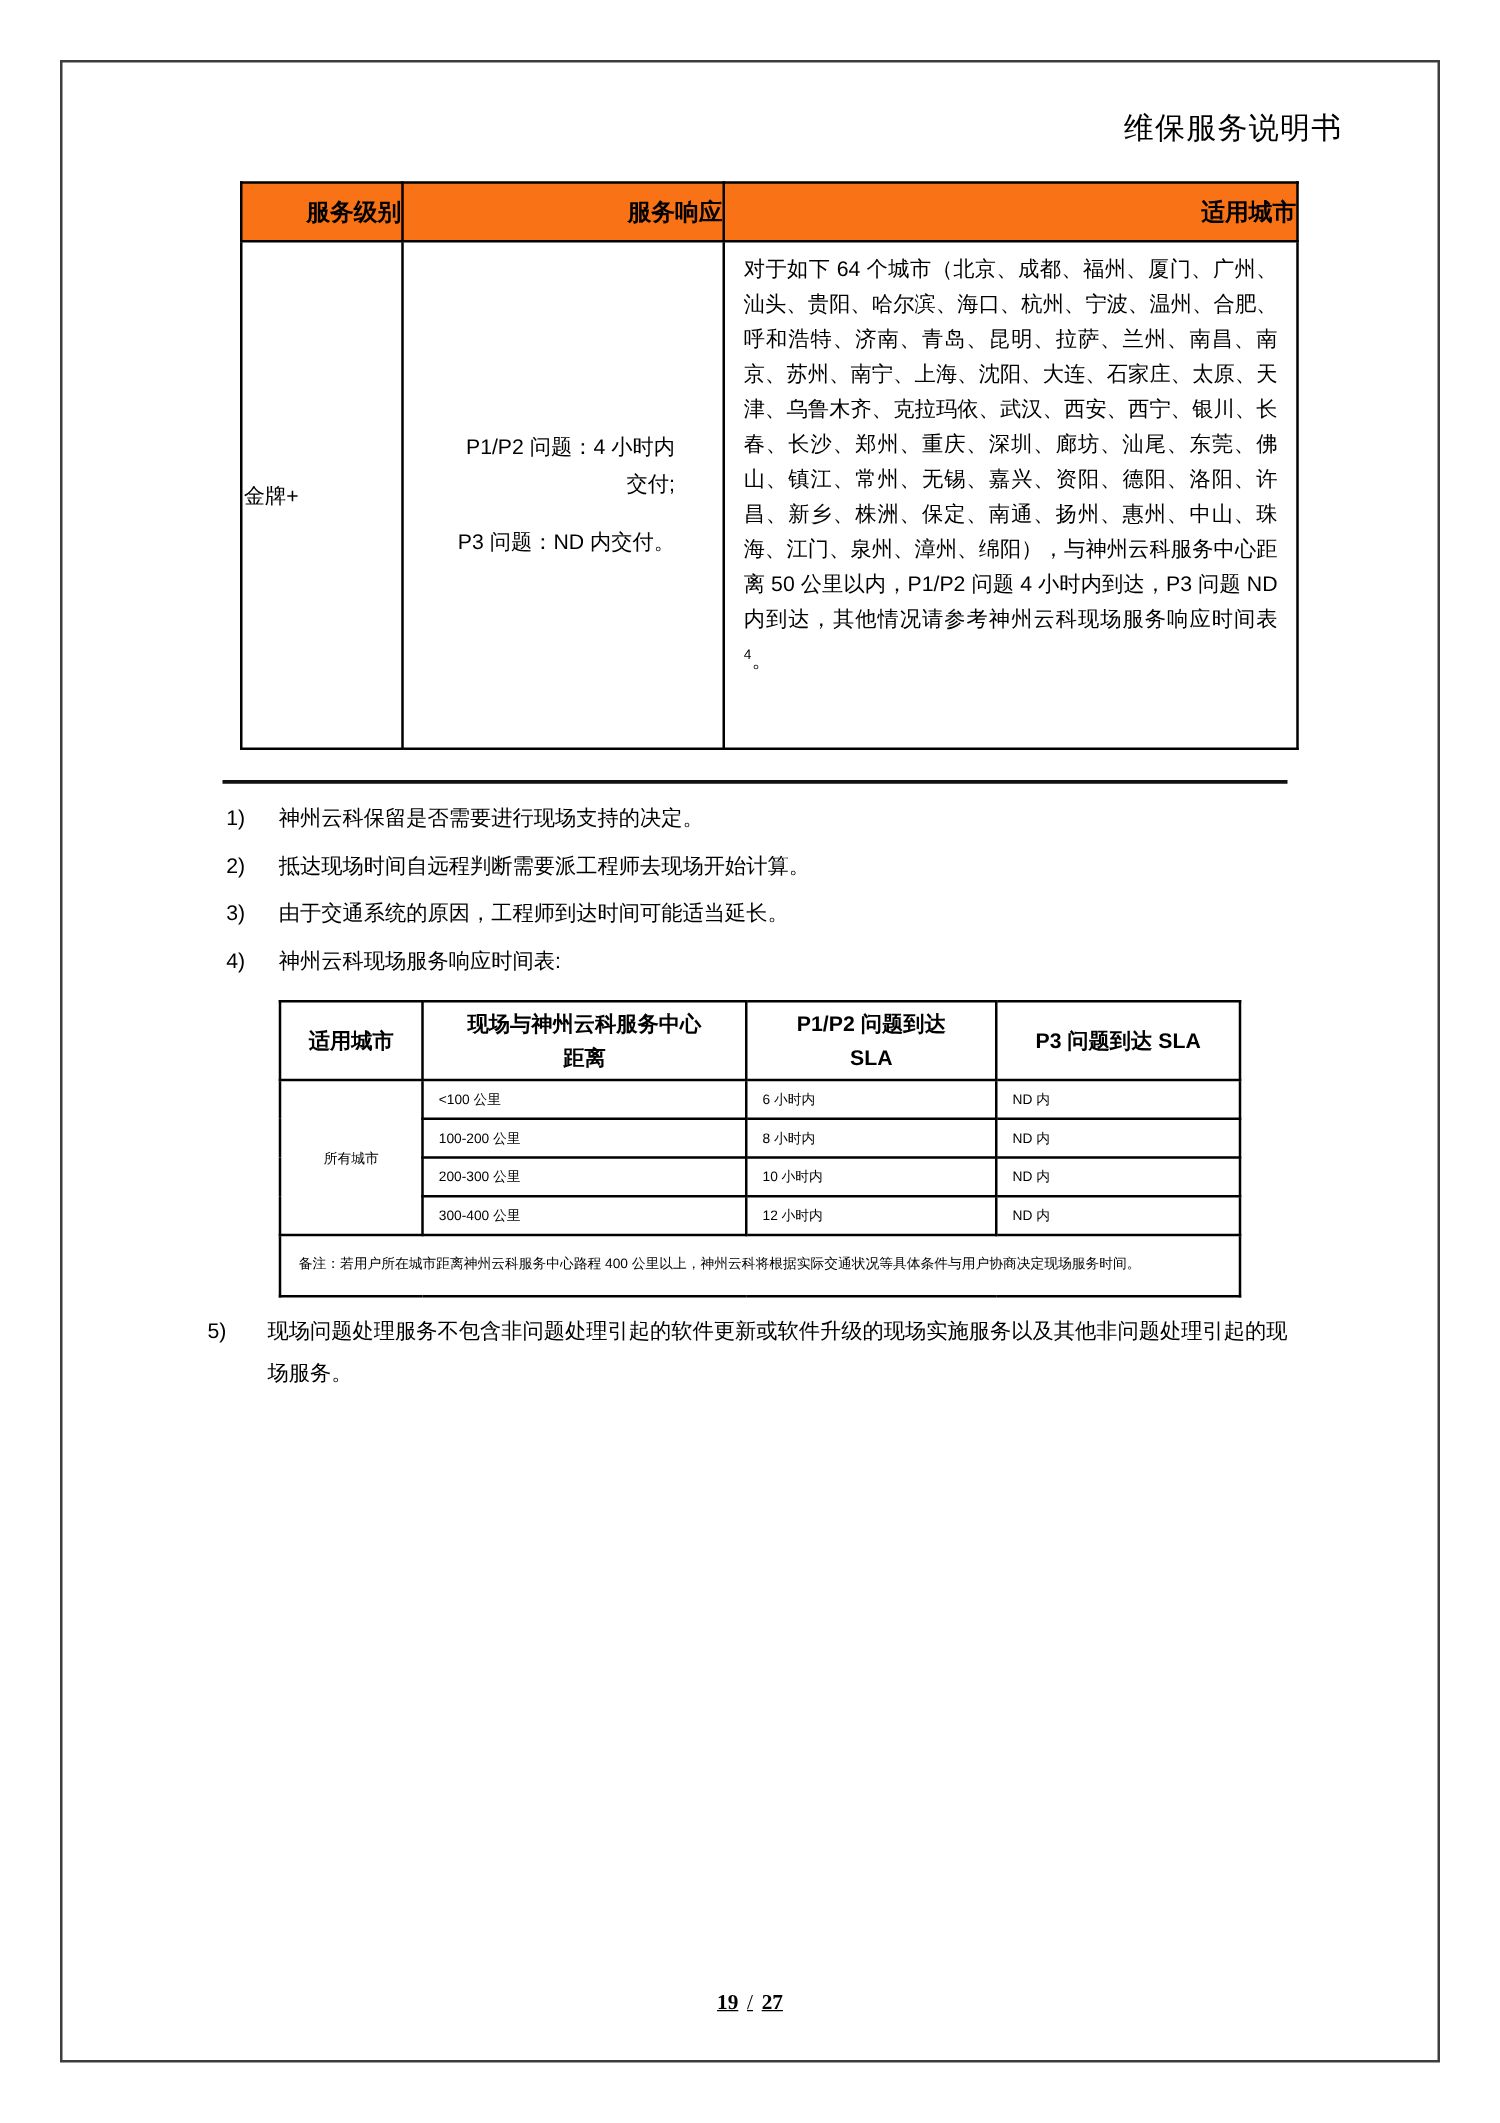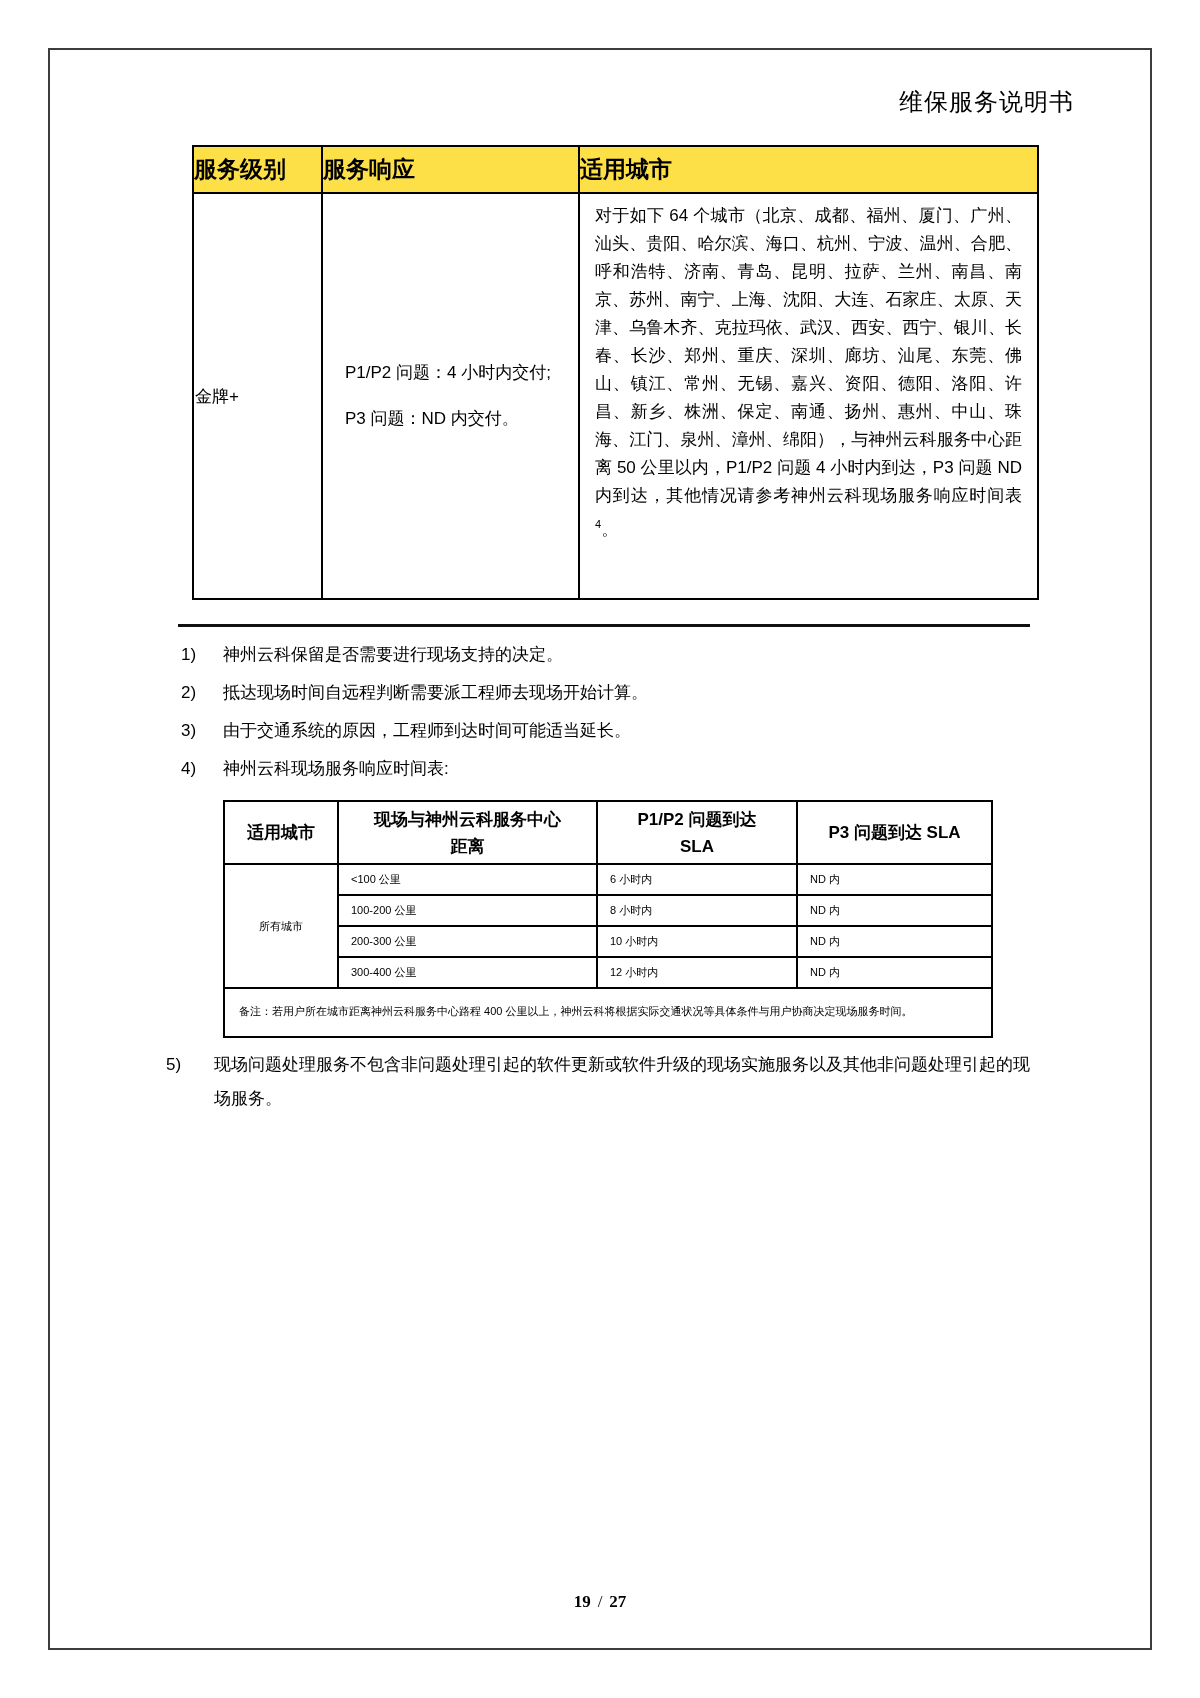--- a/index.html
+++ b/index.html
@@ -20,27 +20,27 @@
     font-size:24px; letter-spacing:1px;
   }
   
   table { border-collapse:collapse; table-layout:fixed; }
   .main-table { position:absolute; left:192px; top:145px; width:845px; }
   .main-table th, .main-table td { border:2px solid #000; box-sizing:border-box; }
   .main-table col.c1 { width:129px; }
   .main-table col.c2 { width:257px; }
   .main-table col.c3 { width:459px; }
   .main-table th {
-    height:47px; background:#fde047;
-    font-size:23px; font-weight:bold; text-align:left; vertical-align:middle;
+    height:47px; background:#f97316;
+    font-size:19px; font-weight:bold; text-align:right; vertical-align:middle;
     padding:0;
   }
   .main-table td { font-size:17px; }
   .cell-level { text-align:left; vertical-align:middle; height:406px; }
-  .cell-response { text-align:left; vertical-align:middle; padding:0 22px; line-height:30px; }
+  .cell-response { text-align:right; vertical-align:middle; padding:0 38px; line-height:30px; }
   .resp-line-2 { margin-top:16px; }
   .cell-cities {
     text-align:justify; vertical-align:top;
     line-height:28px; padding:8px 15px 20px 15px;
   }
   .cell-cities sup { font-size:11px; }
   
   .rule { position:absolute; left:178px; top:624px; width:852px; height:3px; background:#111; }
   
   .notes { position:absolute; left:160px; top:642px; width:878px; font-size:17px; }
@@ -62,21 +62,21 @@
     text-align:center; vertical-align:middle; line-height:27px;
     white-space:pre-line; padding:0 4px; background:#fff;
   }
   .rt-table td { font-size:11px; height:31px; vertical-align:middle; }
   .rt-cell { text-align:left; padding:0 4px 0 12px; }
   .rt-scope { text-align:center; }
   .rt-remark { line-height:33px; padding:6px 24px 8px 14px; height:auto; }
   
   .footer {
     position:absolute; top:1592px; left:0; width:1200px; text-align:center;
-    font-family:"Liberation Serif", serif; font-size:17px;
+    font-family:"Liberation Serif", serif; font-size:17px;text-decoration:underline;
   }
   .footer .pn { font-weight:bold; }
   .footer .sep { font-weight:normal; padding:0 7px; }
 </style>
 </head>
 <body>
 
 <div id="page-border"></div>
 
 <div class="doc-title">维保服务说明书</div>

